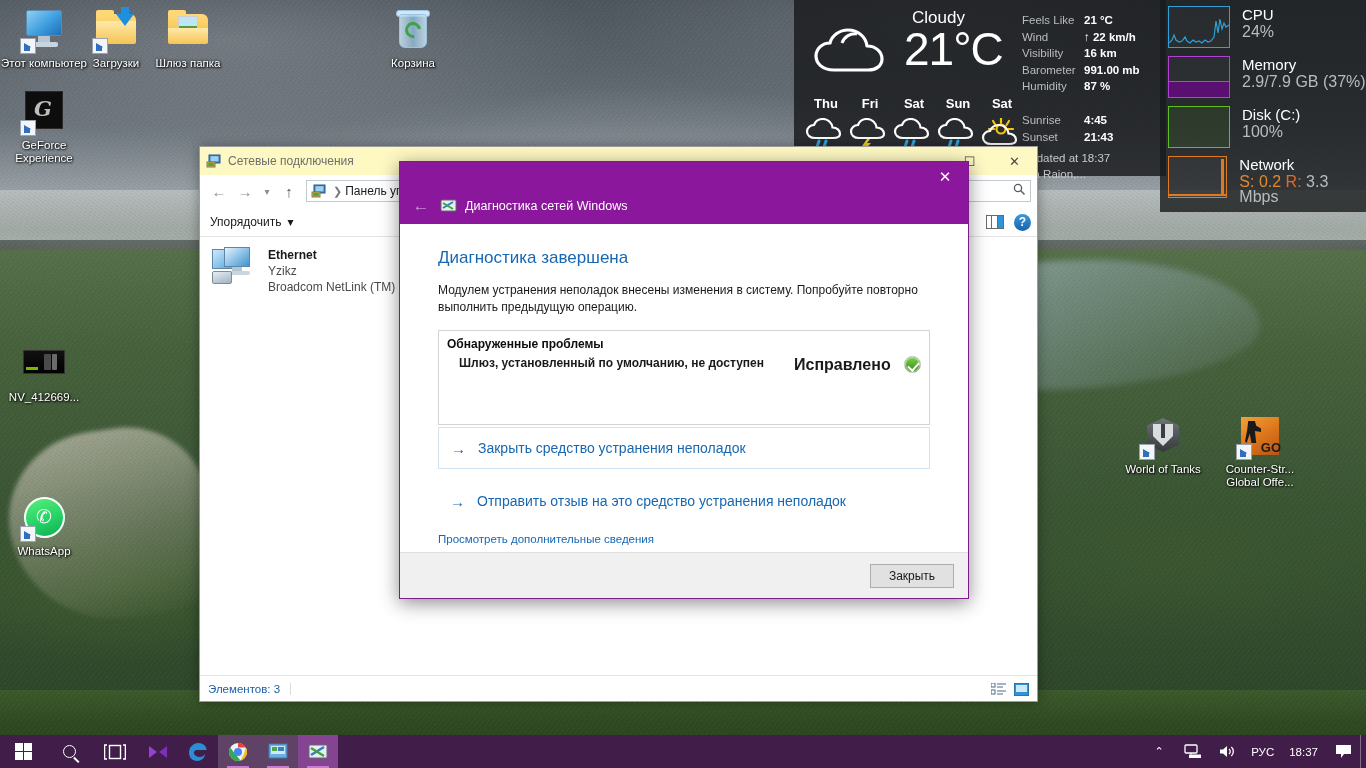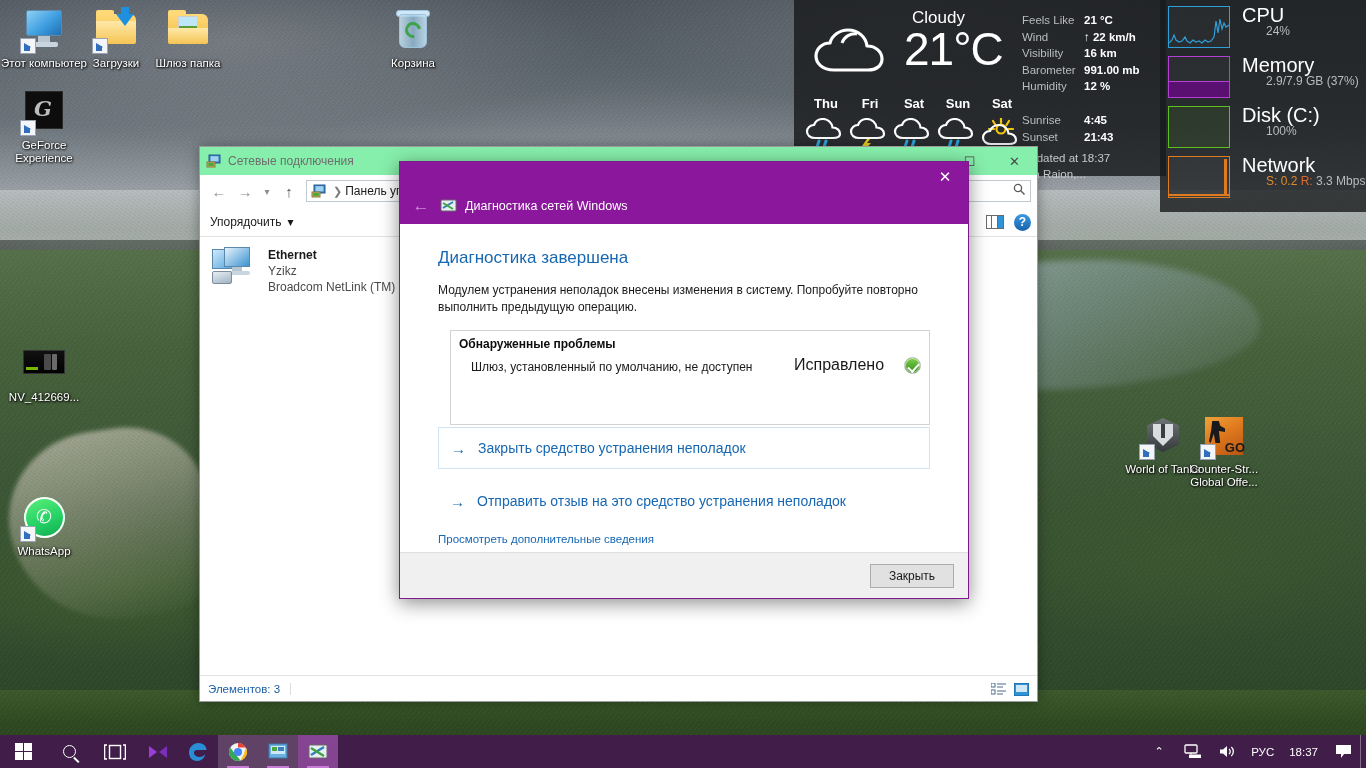--- a/index.html
+++ b/index.html
@@ -218,34 +218,34 @@
   .wloc { position: absolute; left: 228px; top: 168px; font-size: 11.5px; color: #c8cbcc; white-space: nowrap; }
 
   
   #sysmon {
     position: absolute; left: 1160px; top: 0; width: 206px; height: 212px;
     background: rgba(24,26,28,0.80); color: #fff; padding: 6px 0 0 0;
   }
   .smrow { display: flex; align-items: flex-start; height: 50px; padding-left: 8px; }
   .smgraph { width: 62px; height: 42px; position: relative; background: rgba(255,255,255,0.03); }
   .smtext { margin-left: 12px; }
-  .smtitle { font-size: 20px; line-height: 18px; color: #fff; }
-  .smsub { font-size: 12px; line-height: 15px; color: #b9bcbe; margin-left: 24px; }
+  .smtitle { font-size: 15px; line-height: 18px; color: #fff; }
+  .smsub { font-size: 16px; line-height: 15px; color: #b9bcbe; }
   .smsub .s-lbl { color: #e08a2e; }
   .smsub .r-lbl { color: #e06a2e; }
 
   
   #explorer {
     position: absolute; left: 199px; top: 146px; width: 839px; height: 556px;
     background: #fff; border: 1px solid #9c9c9c;
     box-shadow: 0 0 12px rgba(0,0,0,.35);
   }
   .ex-title {
     height: 28px; display: flex; align-items: center; padding-left: 6px;
-    background: #86efac; position: relative;
+    background: #fef9c3; position: relative;
   }
   .ex-title .tico { width: 16px; height: 16px; position: relative; margin-right: 6px; }
   .ex-title .ttxt { font-size: 12px; color: #6e6e6e; }
   .ex-winbtns { position: absolute; right: 0; top: 0; display: flex; }
   .ex-winbtn { width: 45px; height: 28px; display: flex; align-items: center; justify-content: center;
     color: #4a4a4a; font-size: 13px; }
   .ex-nav { height: 32px; display: flex; align-items: center; padding: 0 6px; }
   .navbtn { width: 26px; height: 24px; display: flex; align-items: center; justify-content: center;
     color: #8d8d8d; font-size: 15px; }
   .navbtn.small { width: 18px; font-size: 10px; }
@@ -310,23 +310,23 @@
     display: flex; align-items: center; justify-content: center;
     color: #fff; font-size: 15px;
   }
   .ts-backrow { position: absolute; left: 10px; top: 34px; display: flex; align-items: center; gap: 8px; }
   .ts-back { color: #c98fd4; font-size: 17px; width: 22px; text-align: center; }
   .ts-tico { width: 17px; height: 17px; position: relative; }
   .ts-ttxt { color: #fff; font-size: 12.5px; }
   .ts-body { padding: 22px 38px 0 38px; }
   .ts-h1 { color: #1767b2; font-size: 17px; line-height: 24px; margin-bottom: 12px; }
   .ts-p { color: #1a1a1a; font-size: 12px; line-height: 17px; margin-bottom: 14px; }
-  .ts-panel { border: 1px solid #d3d3d3; padding: 6px 8px 0 8px; height: 95px; margin-left: 12px; }
+  .ts-panel { border: 1px solid #d3d3d3; padding: 6px 8px 0 8px; height: 95px; }
   .ts-panel-h { font-size: 12px; font-weight: bold; color: #0d0d0d; margin-bottom: 5px; }
-  .ts-prob { display: flex; align-items: flex-end; padding-left: 12px; }
+  .ts-prob { display: flex; align-items: flex-start; padding-left: 12px; font-weight: bold; }
   .ts-prob .pname { font-size: 12px; color: #1a1a1a; flex: 1; }
   .ts-prob .pstat { font-size: 16px; color: #1a1a1a; width: 110px; }
   .ts-check {
     width: 17px; height: 17px; border-radius: 50%;
     background: linear-gradient(180deg,#7fd24b,#2f8a16);
     border: 1px solid #bdbdbd; box-shadow: inset 0 0 0 1px #ffffff88;
     position: relative; flex: none;
   }
   .ts-check::after {
     content: ""; position: absolute; left: 5px; top: 3px; width: 5px; height: 9px;
@@ -457,21 +457,21 @@
 <div class="dicon" style="left:1119px; top:412px;">
   <div class="glyph ico-wot">
     <div class="shape"></div>
       <div class="inner"></div>
       <div class="slot"></div>
     <div class="shortcut-arrow"></div>
   </div>
   <div class="dlabel">World of Tanks</div>
 </div>
 
-<div class="dicon" style="left:1180px; top:412px;">
+<div class="dicon" style="left:1216px; top:412px;">
   <div class="glyph ico-cs">
     <div class="box"></div>
       <div class="man"></div>
       <div class="go">GO</div>
     <div class="shortcut-arrow"></div>
   </div>
   <div class="dlabel">Counter-Str... Global Offe...</div>
 </div>
 
 <div id="weather">
@@ -547,21 +547,21 @@
     <div class="wrow">
       <span class="k">Visibility</span>
       <span class="v">16 km</span>
     </div>
     <div class="wrow">
       <span class="k">Barometer</span>
       <span class="v">991.00 mb</span>
     </div>
     <div class="wrow">
       <span class="k">Humidity</span>
-      <span class="v">12 %</span>
+      <span class="v">87 %</span>
     </div>
   </div>
 
   <div class="wsun">
     <div class="wrow">
       <span class="k">Sunrise</span>
       <span class="v">4:45</span>
     </div>
     <div class="wrow">
       <span class="k">Sunset</span>

